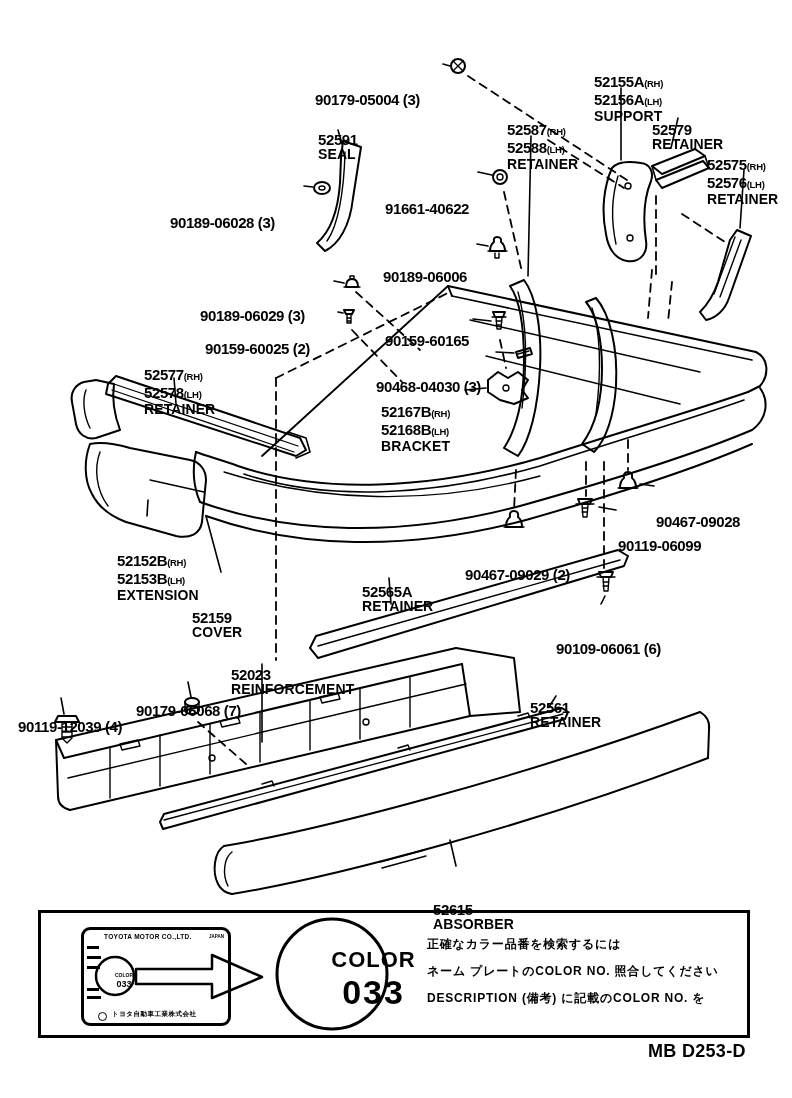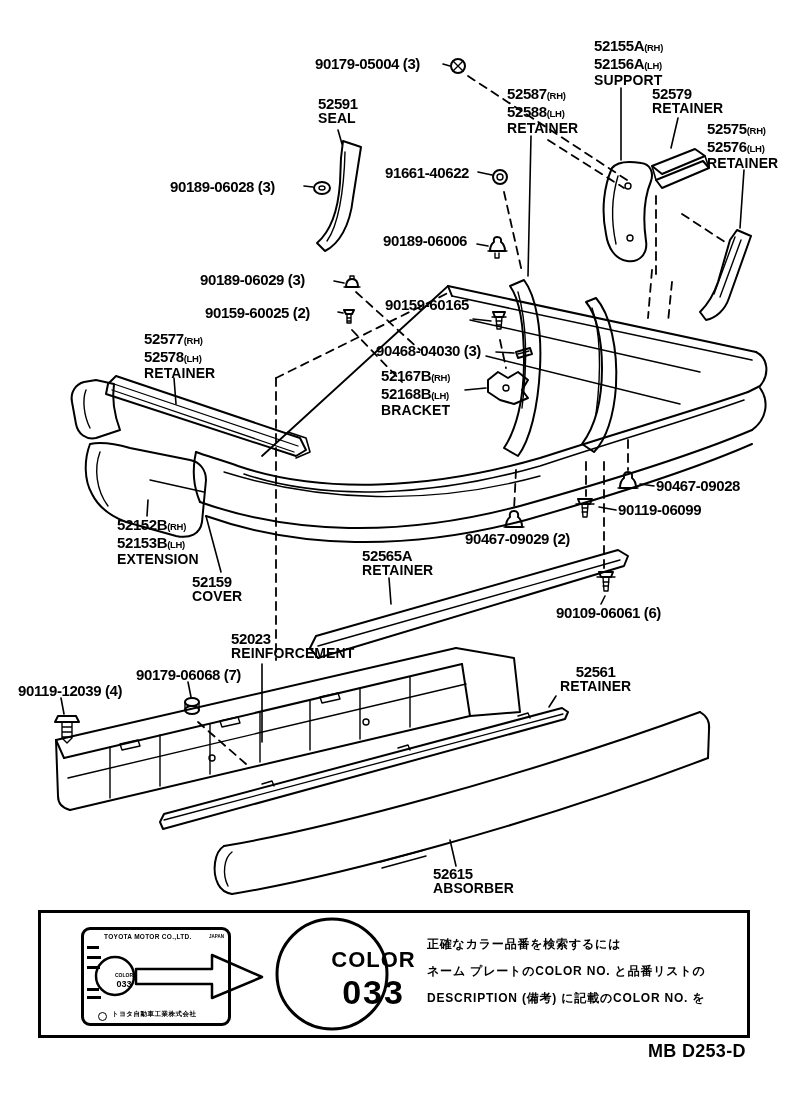--- a/index.html
+++ b/index.html
@@ -1,19 +1,19 @@
 <!DOCTYPE html>
 <html><head>
 <meta charset="utf-8">
 <style>
   html,body{margin:0;padding:0;background:#fff;}
   .page{position:relative;width:792px;height:1098px;background:#ffffff;overflow:hidden;
         font-family:"Liberation Sans",sans-serif;color:#000;}
   .page svg{position:absolute;left:0;top:0;}
-  .label{position:absolute;}
+  .label{position:absolute;margin-top:36px;}
   .ln{line-height:16px;white-space:nowrap;}
   .pn{font-weight:bold;font-size:15px;letter-spacing:-0.4px;}
   .sfx{font-weight:bold;font-size:9.5px;letter-spacing:-0.3px;}
   .cap{font-weight:bold;font-size:14px;line-height:12px;letter-spacing:0.1px;white-space:nowrap;}
   
   .cbox{position:absolute;left:38px;top:910px;width:712px;height:128px;border:3px solid #000;box-sizing:border-box;background:transparent;}
   .plate{position:absolute;left:40px;top:14px;width:150px;height:99px;border:3px solid #000;border-radius:9px;box-sizing:border-box;}
   .plate-maker{position:absolute;left:20px;top:3px;font-size:6.5px;font-weight:bold;letter-spacing:0.3px;white-space:nowrap;}
   .plate-origin{position:absolute;right:4px;top:4px;font-size:4.5px;font-weight:bold;}
   .plate-bar{position:absolute;left:3px;height:3px;background:#000;}
@@ -360,21 +360,21 @@
   </div>
 
   <div class="label" style="left:136px;top:666px;">
     <span class="pn">90179-06068 (7)</span>
   </div>
 
   <div class="label" style="left:18px;top:682px;">
     <span class="pn">90119-12039 (4)</span>
   </div>
 
-  <div class="label" style="left:560px;top:664px;text-align:center;">
+  <div class="label" style="left:530px;top:664px;">
     <div class="ln"><span class="pn">52561</span></div>
     <div class="cap">RETAINER</div>
   </div>
 
   <div class="label" style="left:433px;top:866px;">
     <div class="ln"><span class="pn">52615</span></div>
     <div class="cap">ABSORBER</div>
   </div>
 
   <div class="cbox">
@@ -388,20 +388,20 @@
       <div class="plate-bar" style="top:66px;width:14px;"></div>
       <div class="plate-circ-label">COLOR</div>
       <div class="plate-circ-code">033</div>
       <div class="plate-logo"></div>
       <div class="plate-jp">トヨタ自動車工業株式会社</div>
     </div>
     <div class="bigcolor">COLOR</div>
     <div class="bigcode">033</div>
     <div class="note">
       <div class="note-line">正確なカラー品番を検索するには</div>
-      <div class="note-line">ネーム プレートのCOLOR NO. と品番リストの</div>
+      <div class="note-line">ネーム プレートのCOLOR NO. 照合してください</div>
       <div class="note-line">DESCRIPTION (備考) に記載のCOLOR NO. を</div>
     </div>
   </div>
 
   <div class="footer-code">MB D253-D</div>
 
 </div>
 
 </body></html>

